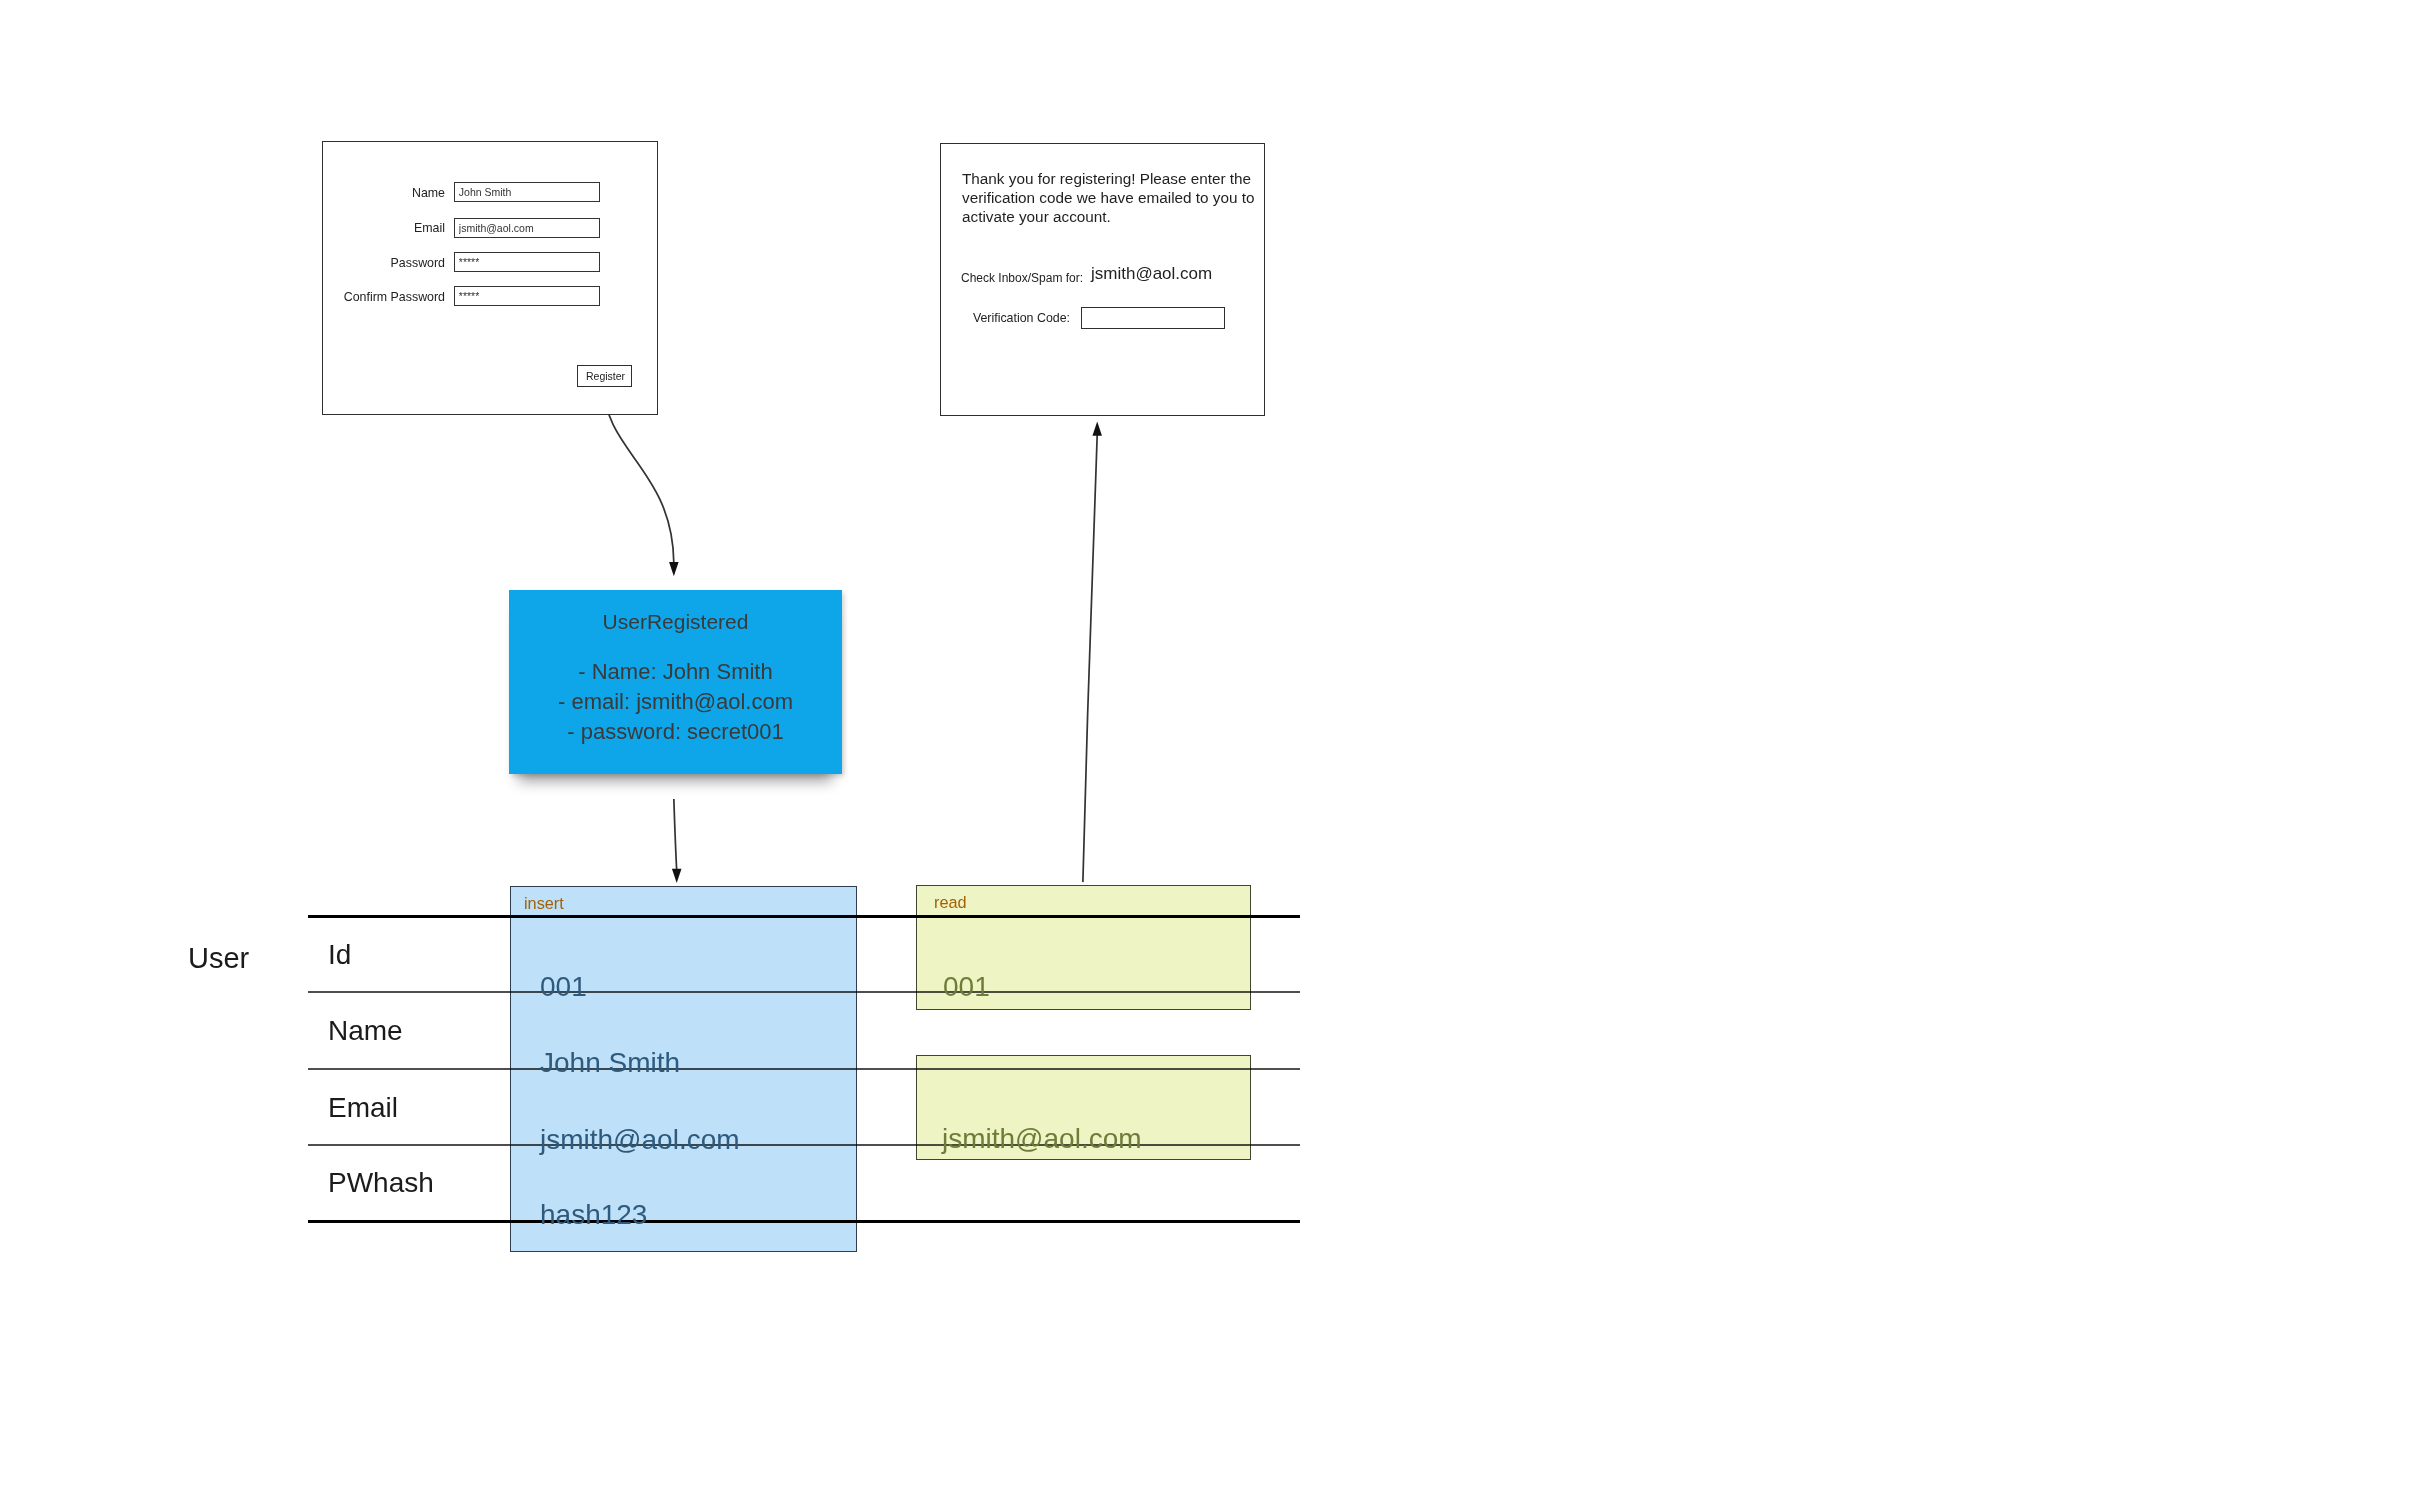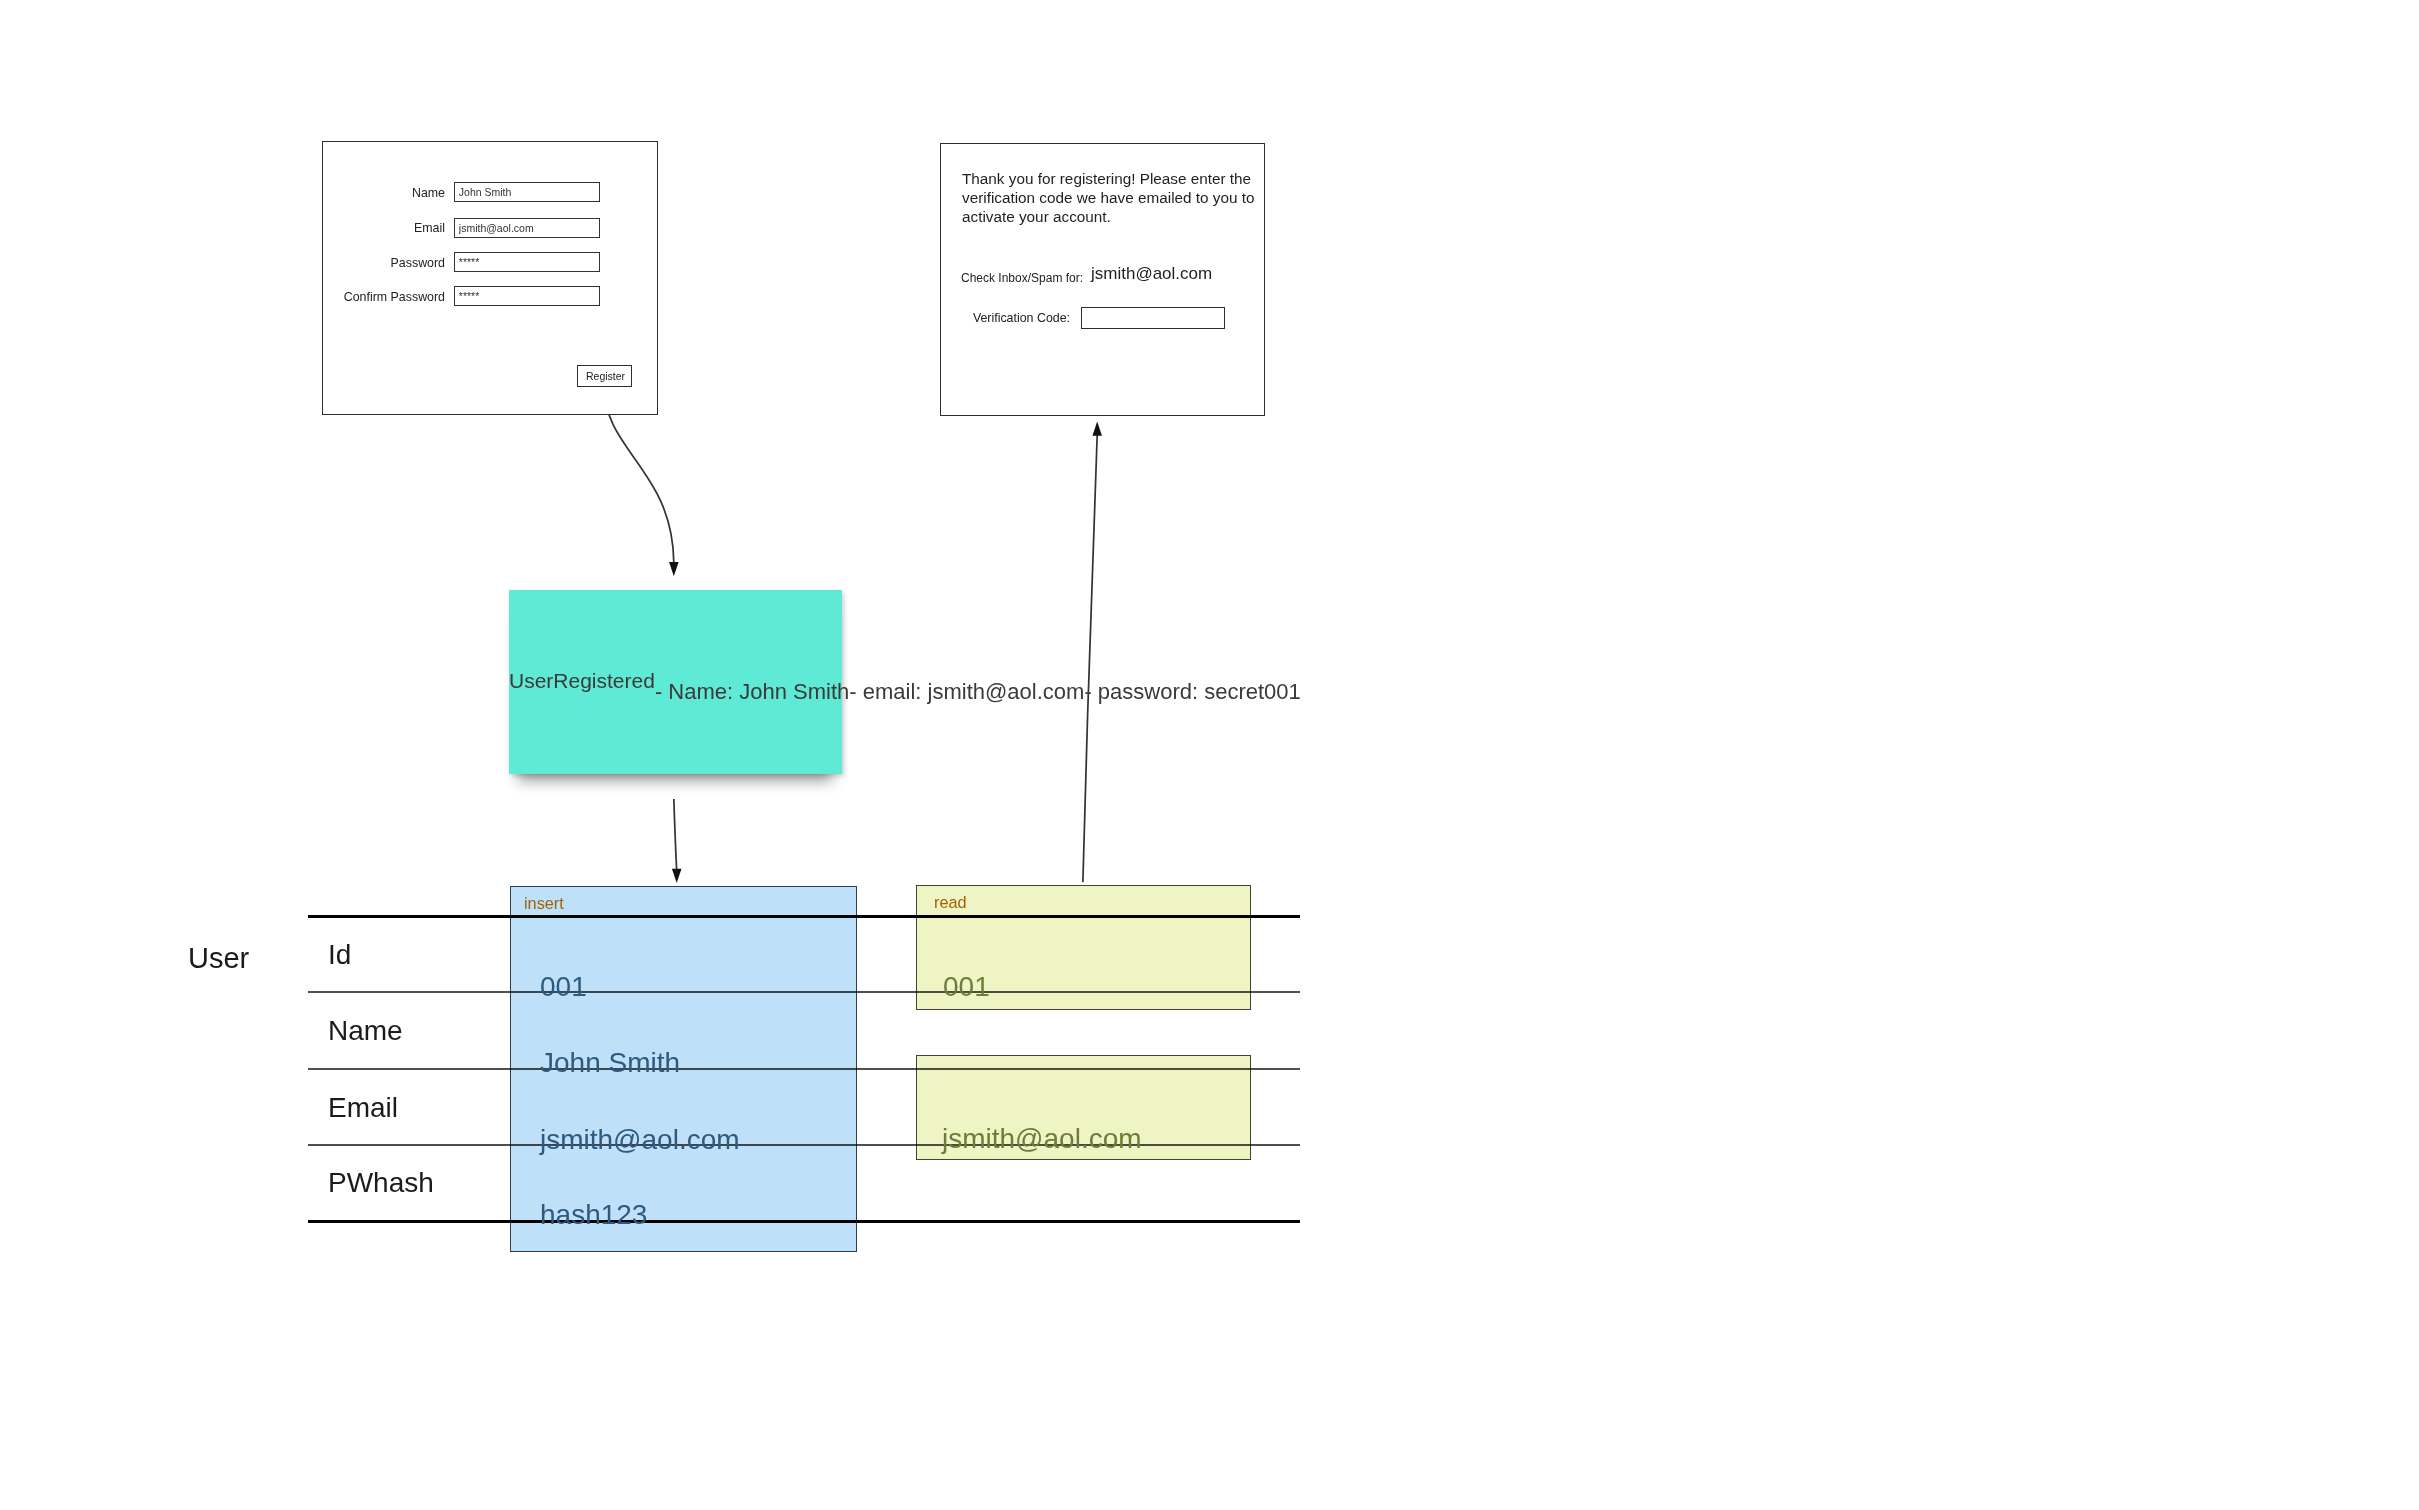--- a/index.html
+++ b/index.html
@@ -37,23 +37,23 @@
   
   .verif-panel{left:940px;top:143px;width:325px;height:273px;}
   .v-msg{position:absolute;left:21px;top:25px;width:300px;font-size:15.3px;line-height:19px;color:#1f1f1f;}
   .v-check-label{position:absolute;left:20px;top:127px;font-size:12px;color:#222;white-space:nowrap;}
   .v-email{position:absolute;left:150px;top:120px;font-size:17px;color:#1f1f1f;white-space:nowrap;}
   .v-code-label{position:absolute;left:0;top:167px;width:129px;text-align:right;font-size:12.4px;color:#222;white-space:nowrap;}
   .v-code-input{position:absolute;left:140px;top:163px;width:144px;height:22px;box-sizing:border-box;border:1.9px solid #2e2e2e;
                 font-family:"Liberation Sans",sans-serif;font-size:12.4px;padding:1px 3.8px;background:#fff;}
 
   
-  .note{position:absolute;left:509px;top:590px;width:333px;height:184px;background:#5eead4;
+  .note{position:absolute;left:509px;top:590px;width:333px;height:184px;background:#0ea5e9;
         box-shadow:2.9px 2.9px 4.8px rgba(0,0,0,0.18), 0 17px 13.4px -8.6px rgba(0,0,0,0.38);
-        display:flex;align-items:center;box-sizing:border-box;padding-top:20px;color:#3a3a3a;}
+        display:flex;flex-direction:column;align-items:center;box-sizing:border-box;padding-top:20px;color:#3a3a3a;}
   .note-title{font-size:21px;margin-bottom:23px;}
   .note-line{font-size:22px;line-height:30px;text-align:right;white-space:nowrap;}
 
   
   svg.arrows{position:absolute;left:0;top:0;pointer-events:none;}
 </style>
 </head>
 <body>
 
 <div class="canvas">

